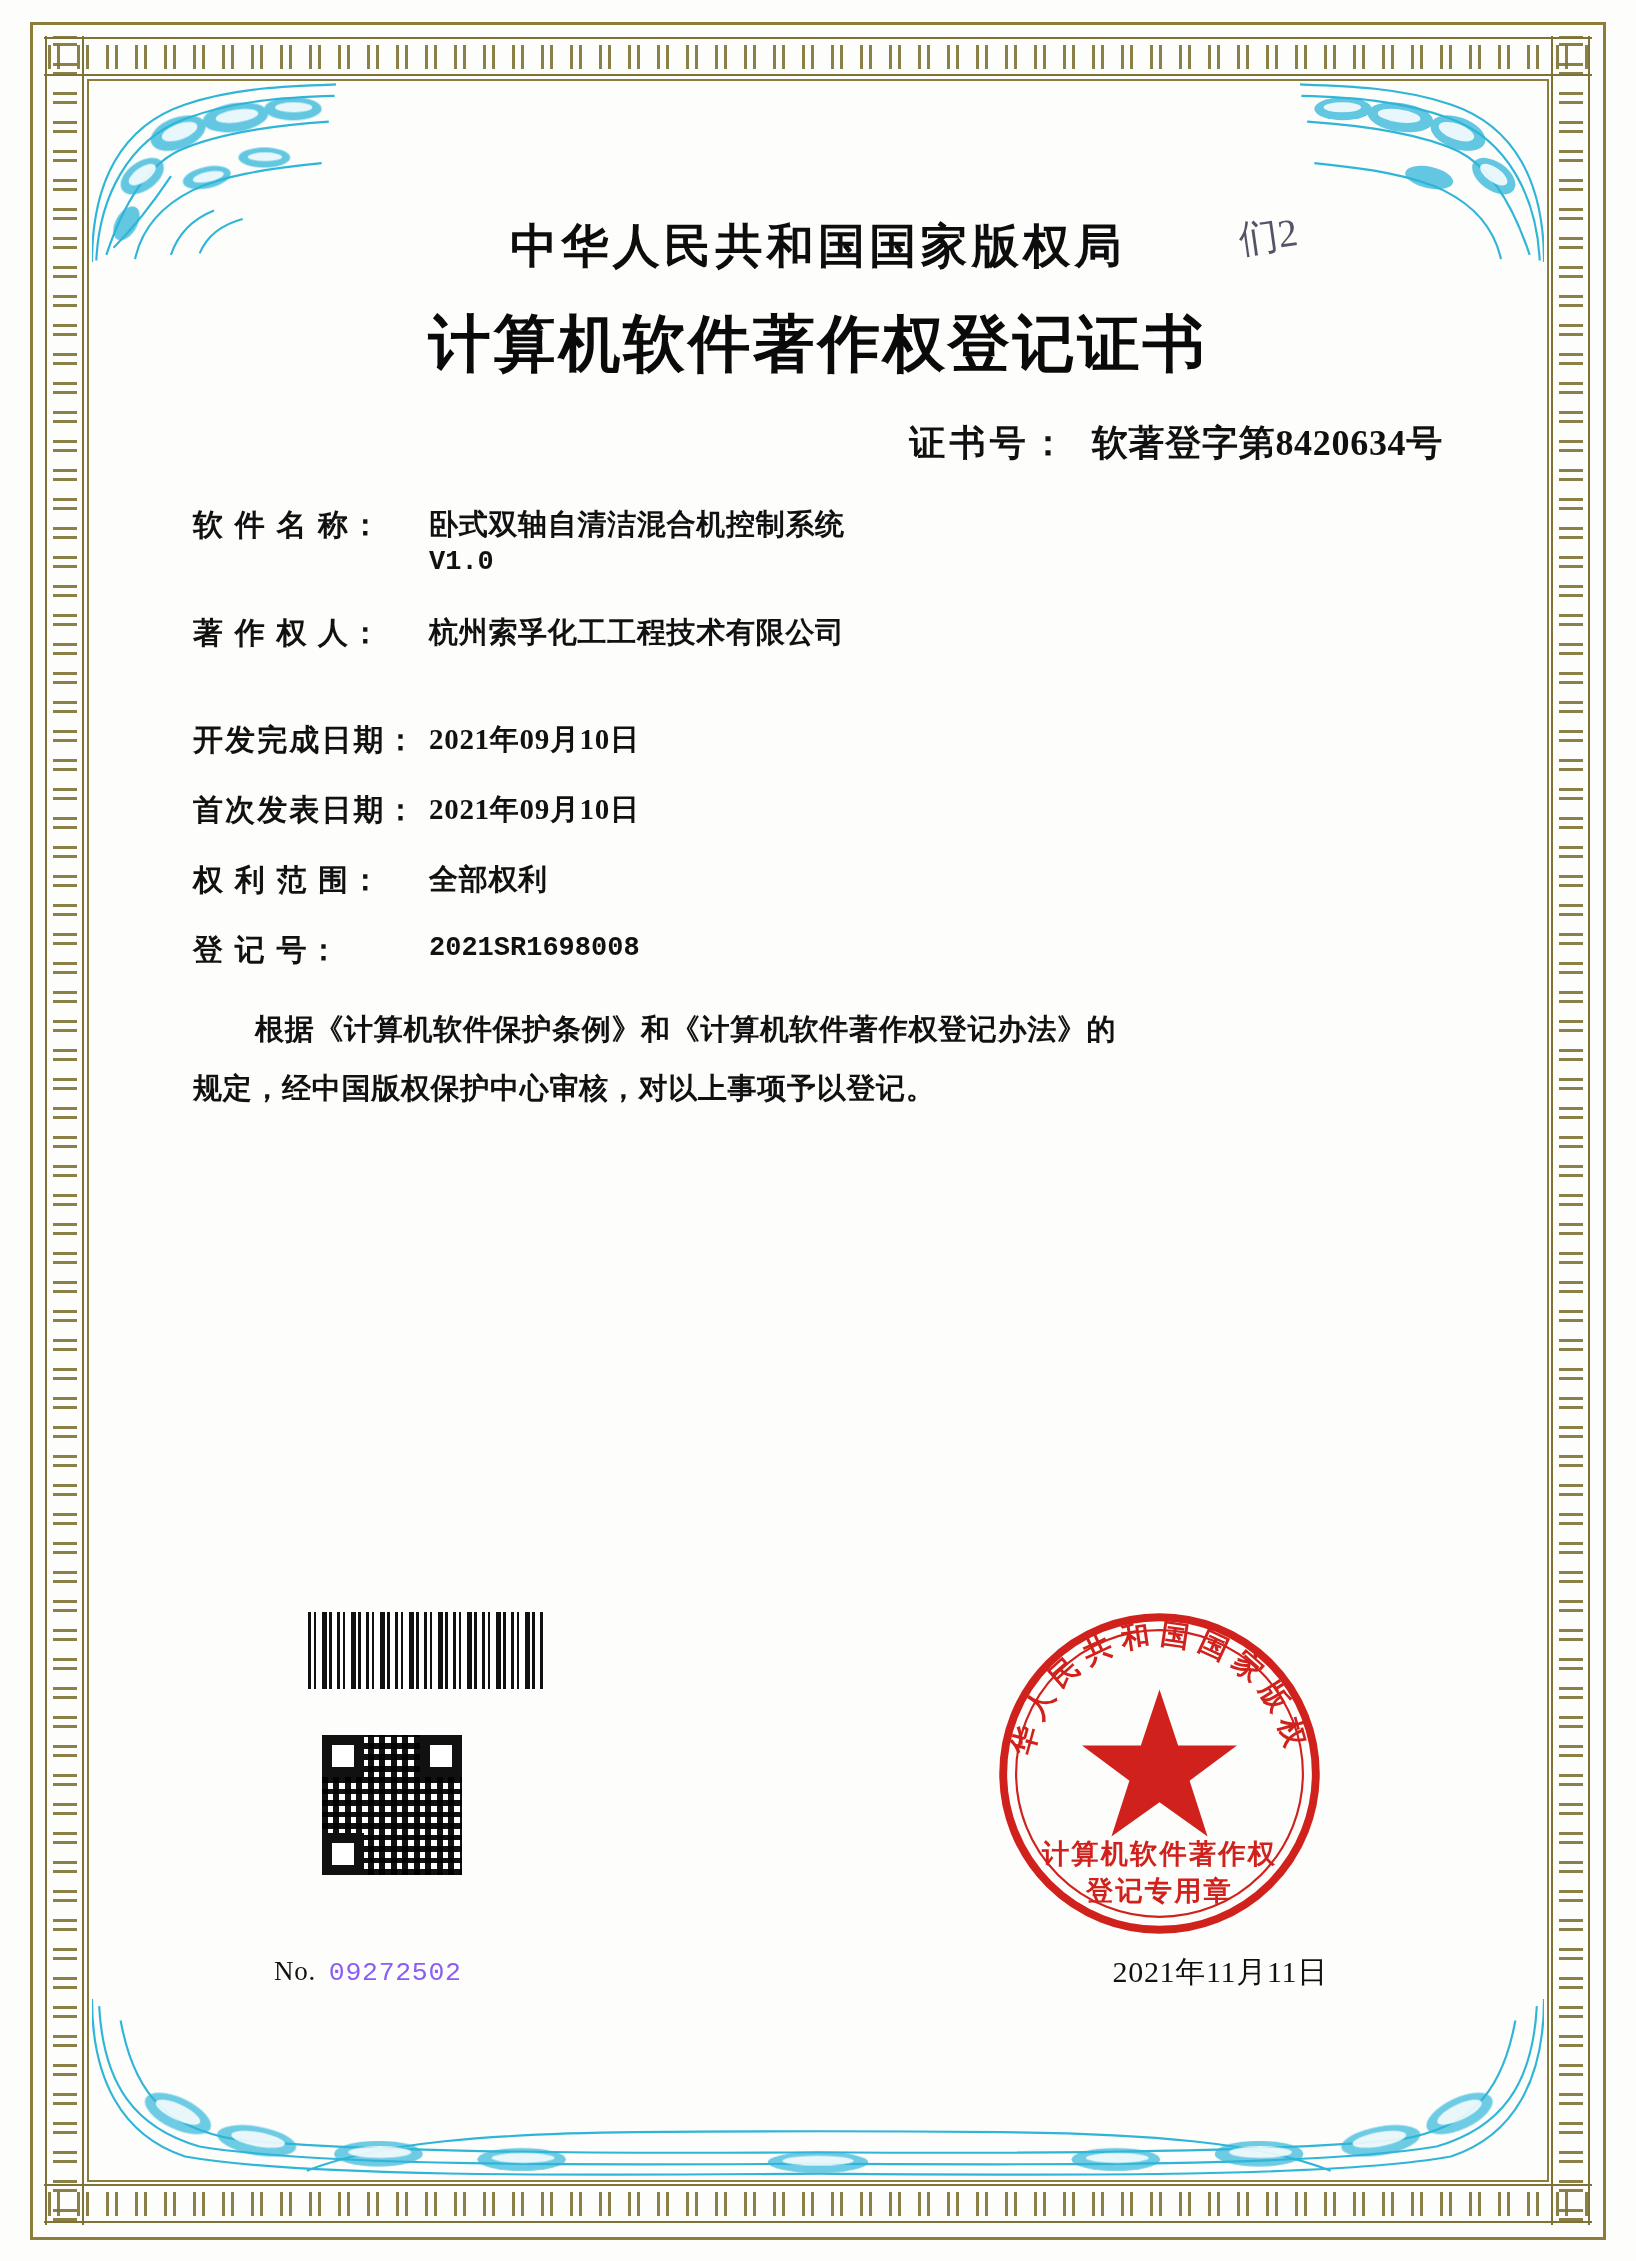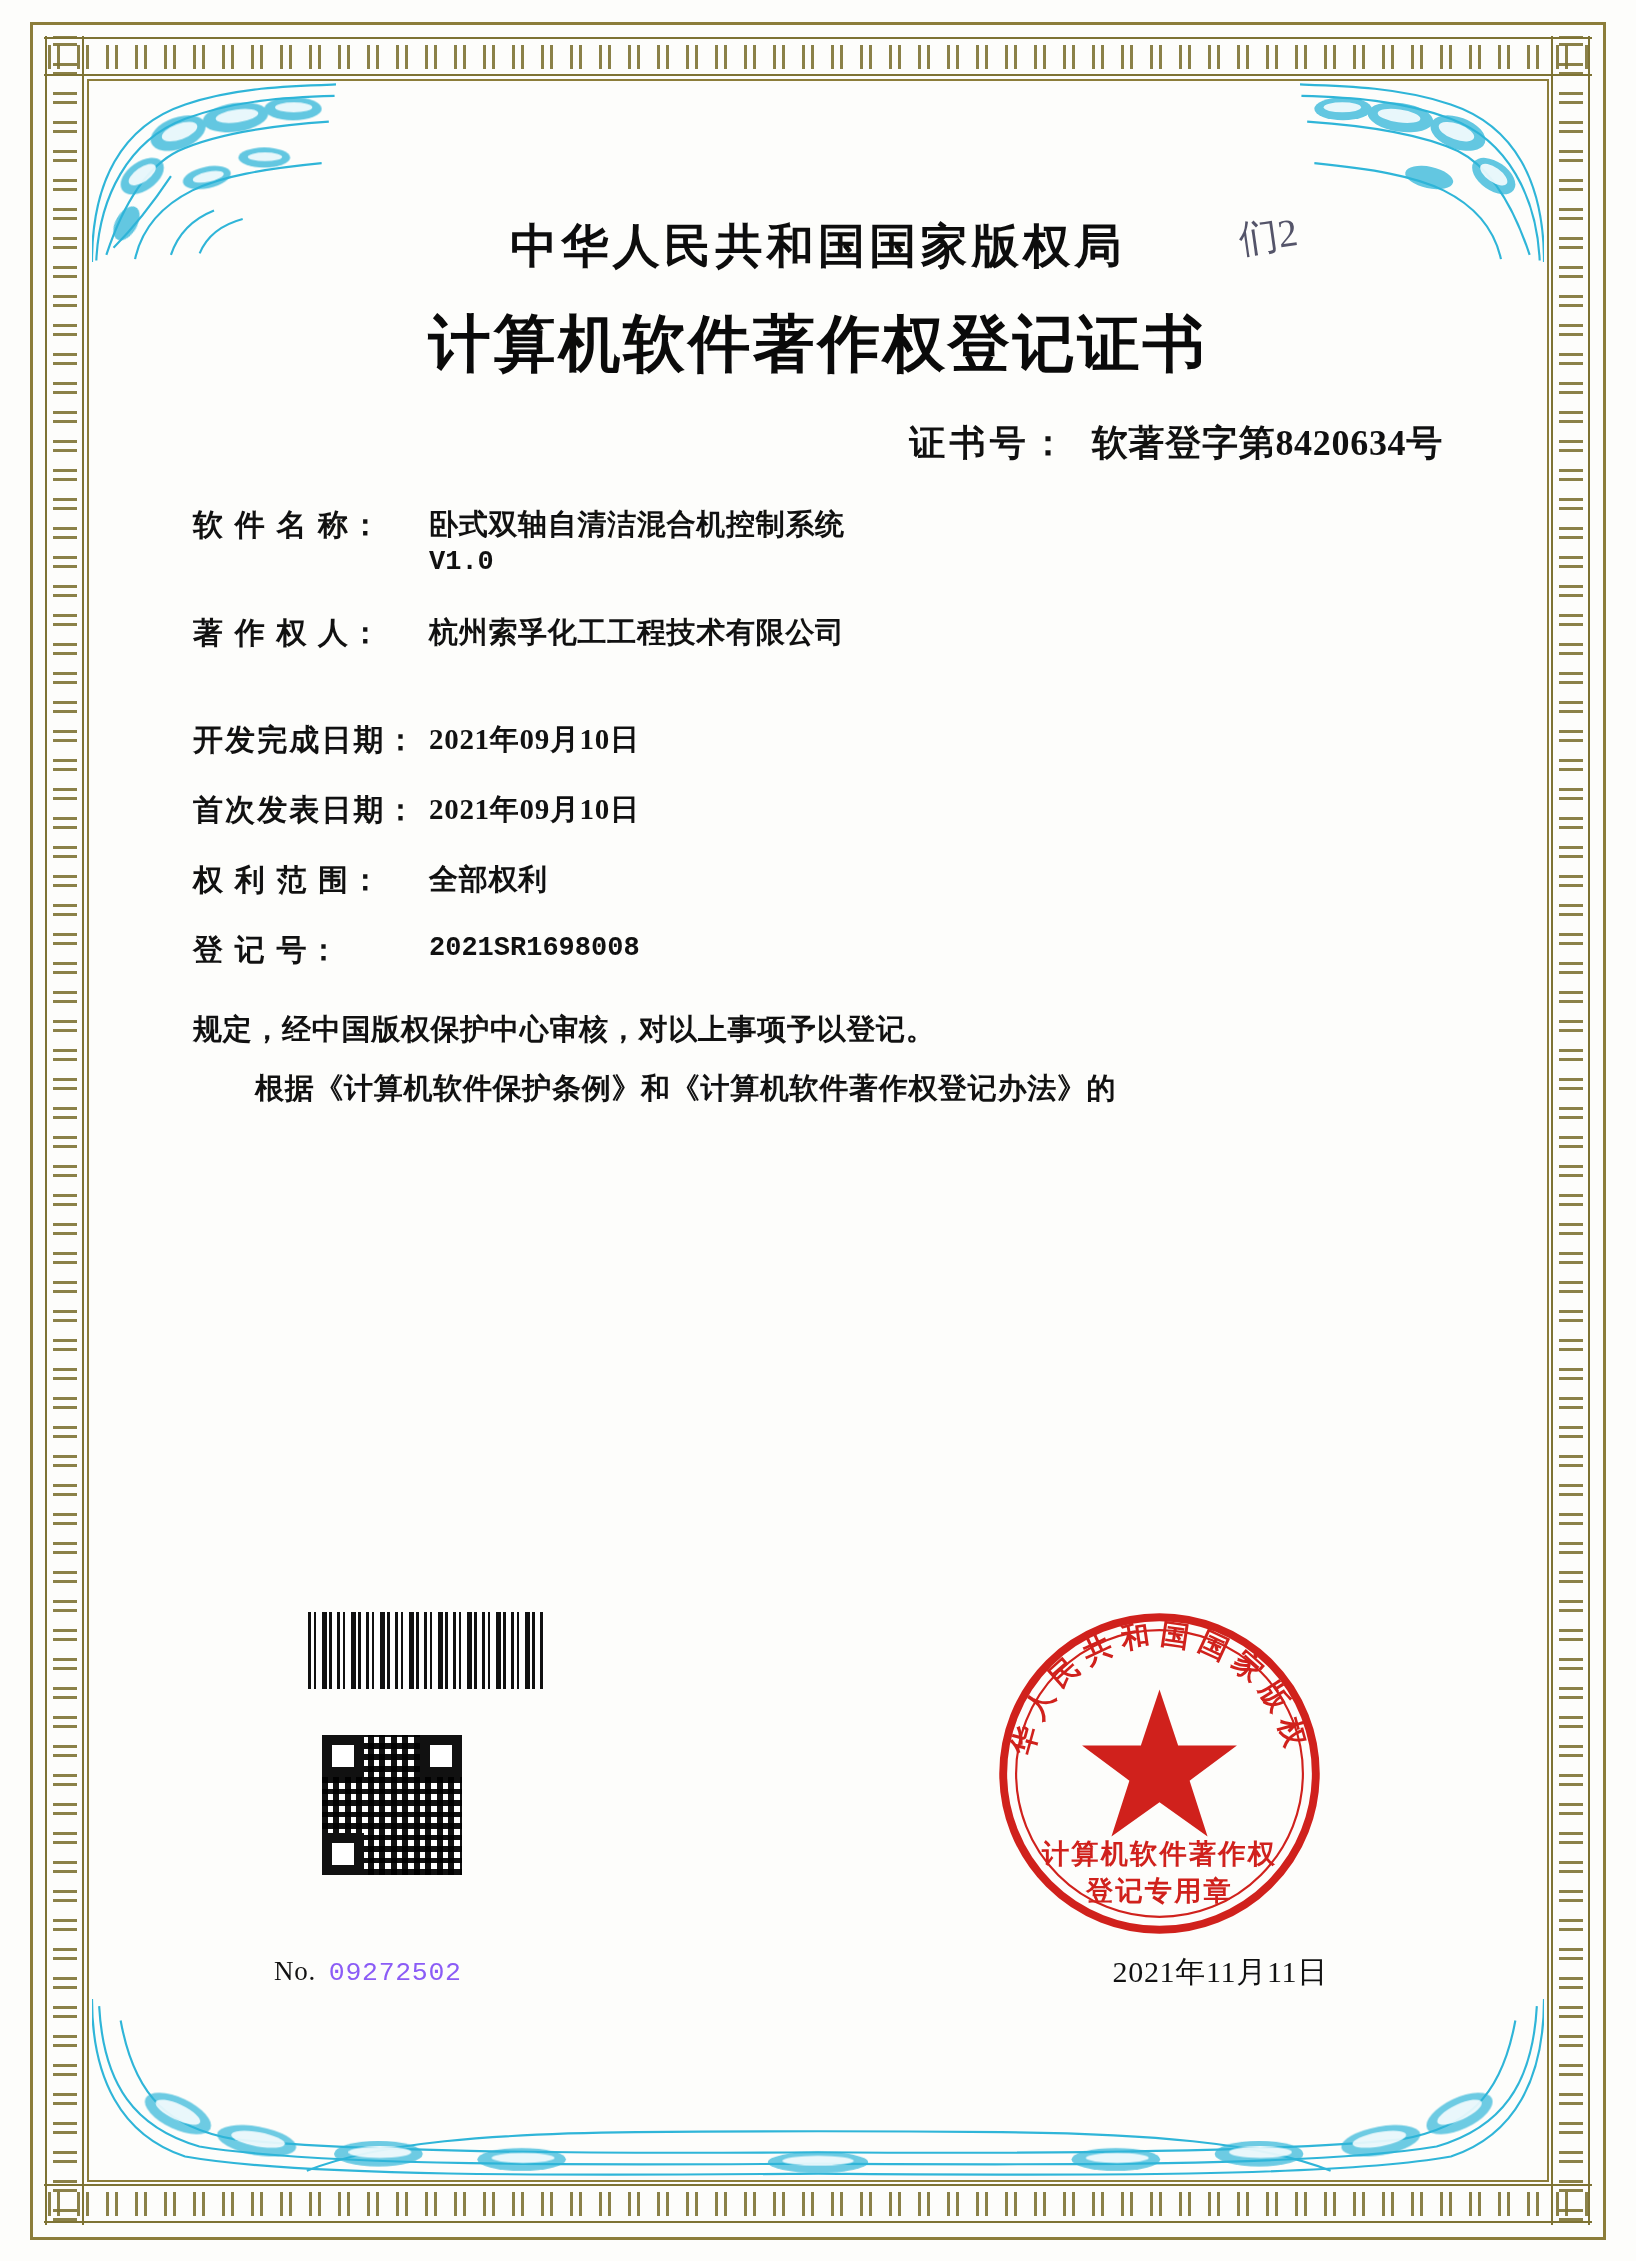--- a/index.html
+++ b/index.html
@@ -439,22 +439,22 @@
       </div>
 
       <div class="field-row">
         <div class="field-label sp2">登  记  号：</div>
         <div class="field-value mono">2021SR1698008</div>
       </div>
 
     </div>
 
     <div class="statement">
+      <div><span class="indent"></span><span>根据《计算机软件保护条例》和《计算机软件著作权登记办法》的</span></div>
       <div>规定，经中国版权保护中心审核，对以上事项予以登记。</div>
-      <div><span class="indent"></span><span>根据《计算机软件保护条例》和《计算机软件著作权登记办法》的</span></div>
     </div>
 
   </div>
 
   <div class="codes">
     <div class="barcode"></div>
     <div class="qr">
         <span class="finder"></span>
       </div>
   </div>

